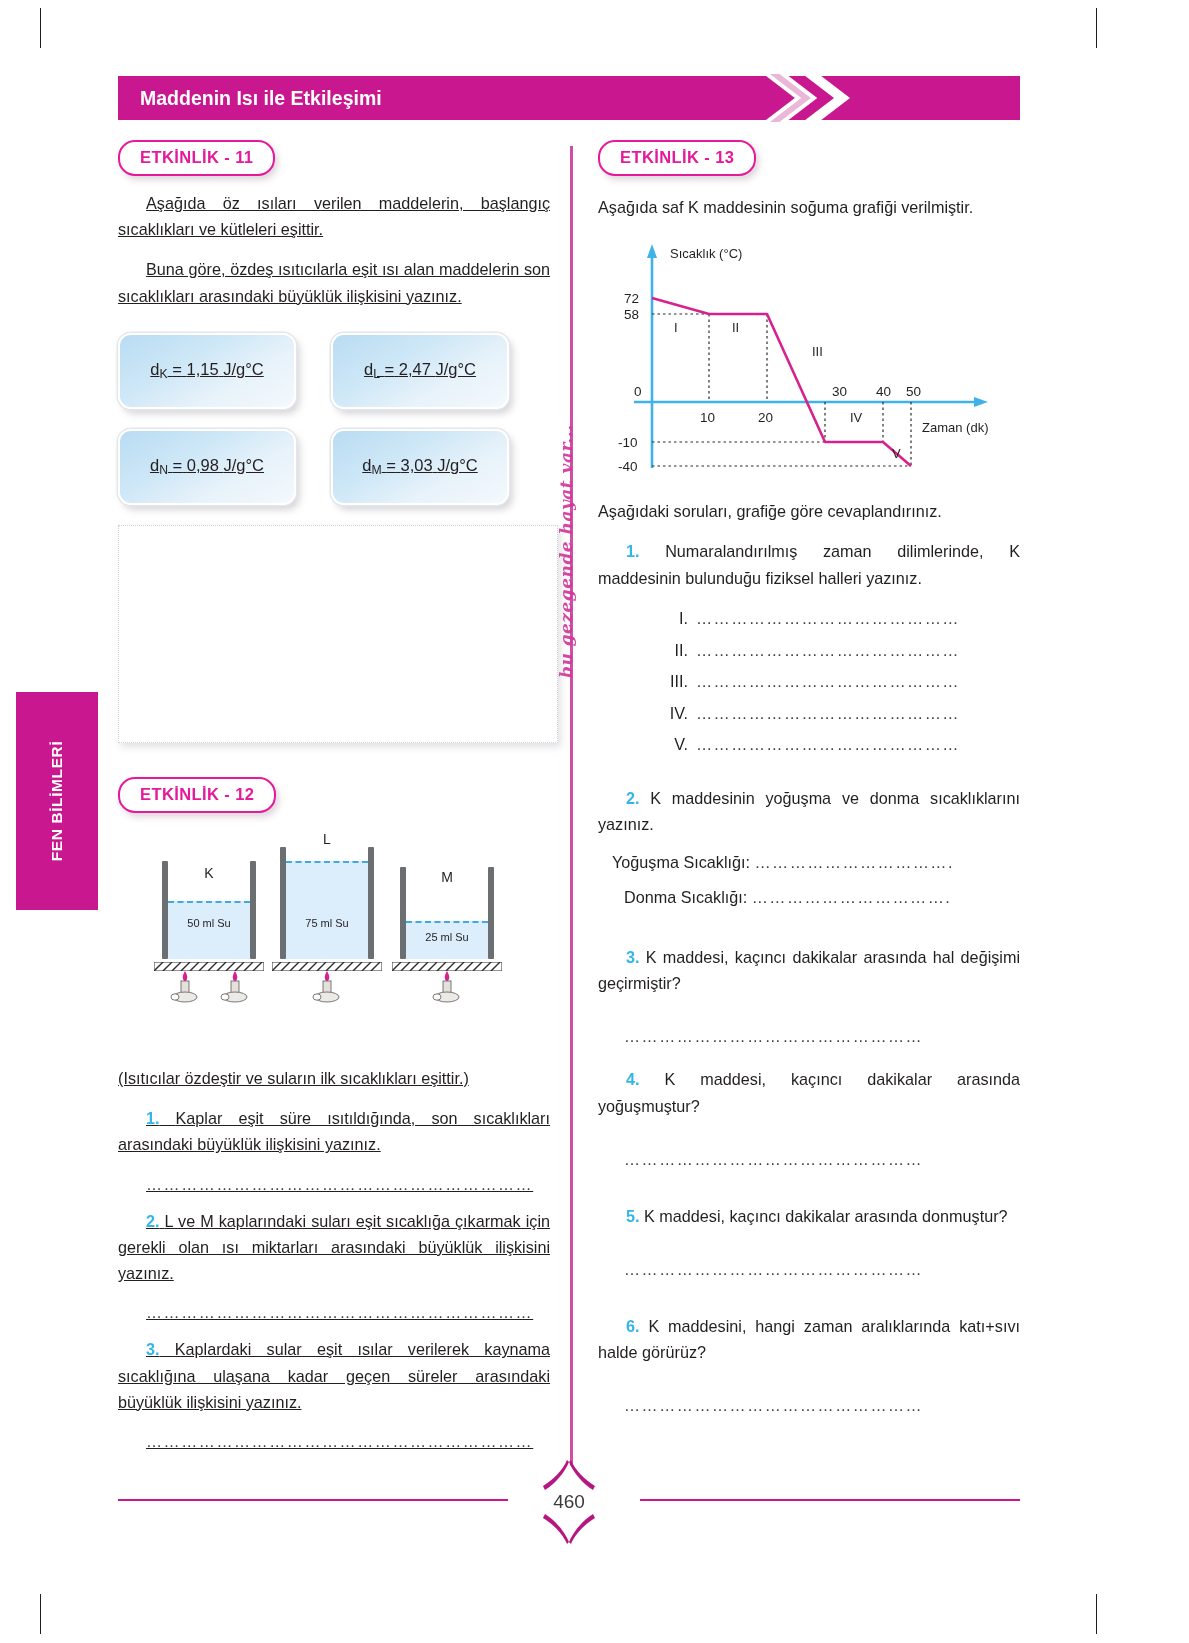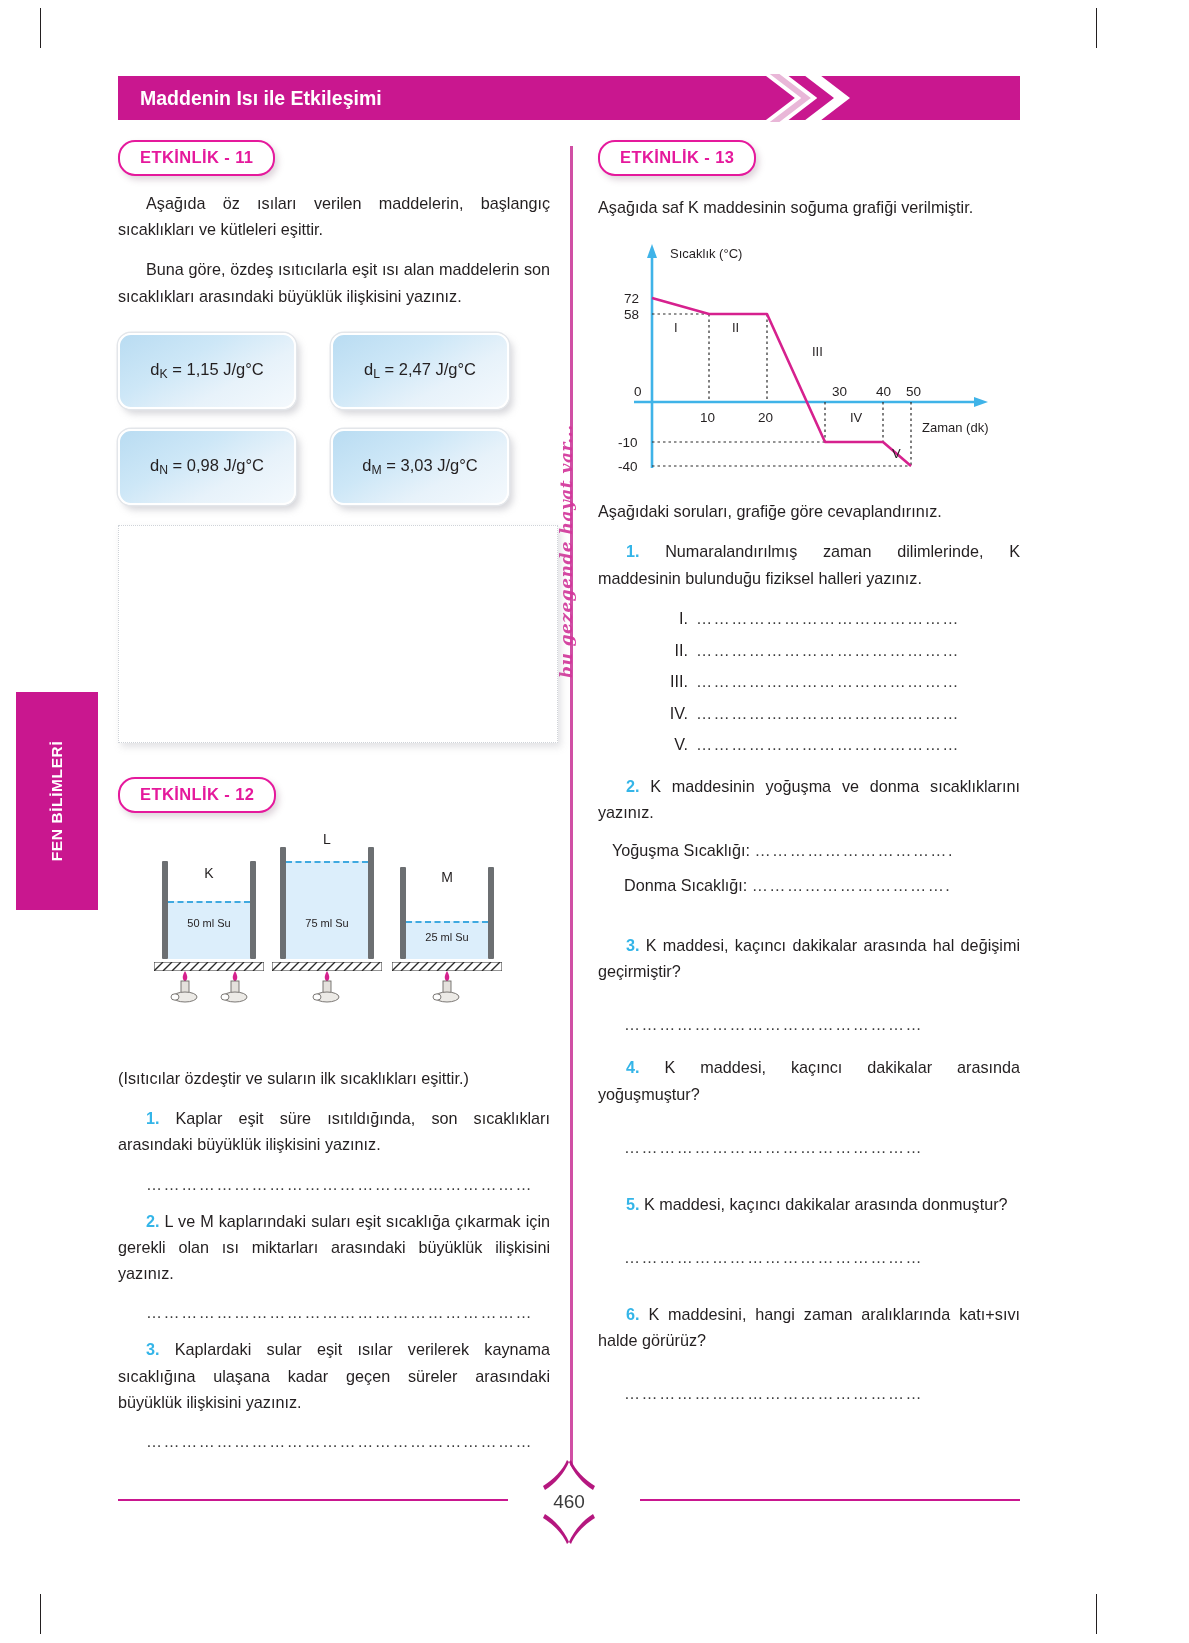--- a/index.html
+++ b/index.html
@@ -36,21 +36,21 @@
     background: #c9178f;
   }
   .header-band .title {
     position: absolute; left: 22px; top: 50%;
     transform: translateY(-50%);
     color: #fff; font-weight: bold; font-size: 19.5px;
   }
   .chev-wrap { position: absolute; right: 142px; top: -8px; width: 120px; height: 60px; }
 
   
-  .col-left  { position: absolute; left: 118px; top: 140px; width: 432px; }
+  .col-left  { position: absolute; left: 118px; top: 140px; width: 432px; text-decoration: underline; }
   .col-right { position: absolute; left: 598px; top: 140px; width: 422px; }
 
   .col-divider {
     position: absolute; left: 570px; top: 146px;
     width: 2.5px; height: 1330px;
     background: #d04fa4;
   }
 
   
   .badge {
@@ -366,21 +366,21 @@
     </div>
 
     <div class="ans-list">
       <div><span class="rn">I.</span><span class="dots">………………………………………</span></div>
       <div><span class="rn">II.</span><span class="dots">………………………………………</span></div>
       <div><span class="rn">III.</span><span class="dots">………………………………………</span></div>
       <div><span class="rn">IV.</span><span class="dots">………………………………………</span></div>
       <div><span class="rn">V.</span><span class="dots">………………………………………</span></div>
     </div>
 
-    <div class="para" style="margin-top:12px;">
+    <div class="para" style="margin-top:24px;">
       <span class="qnum">2.</span>
       <span>K maddesinin yoğuşma ve donma sıcaklıklarını yazınız.</span>
     </div>
     <div class="para noind" style="margin-top:12px;margin-left:14px;">
       <span>Yoğuşma Sıcaklığı:</span>
       <span class="dots">…………………………….</span>
     </div>
     <div class="para noind" style="margin-top:8px;margin-left:26px;">
       <span>Donma Sıcaklığı:</span>
       <span class="dots">…………………………….</span>

